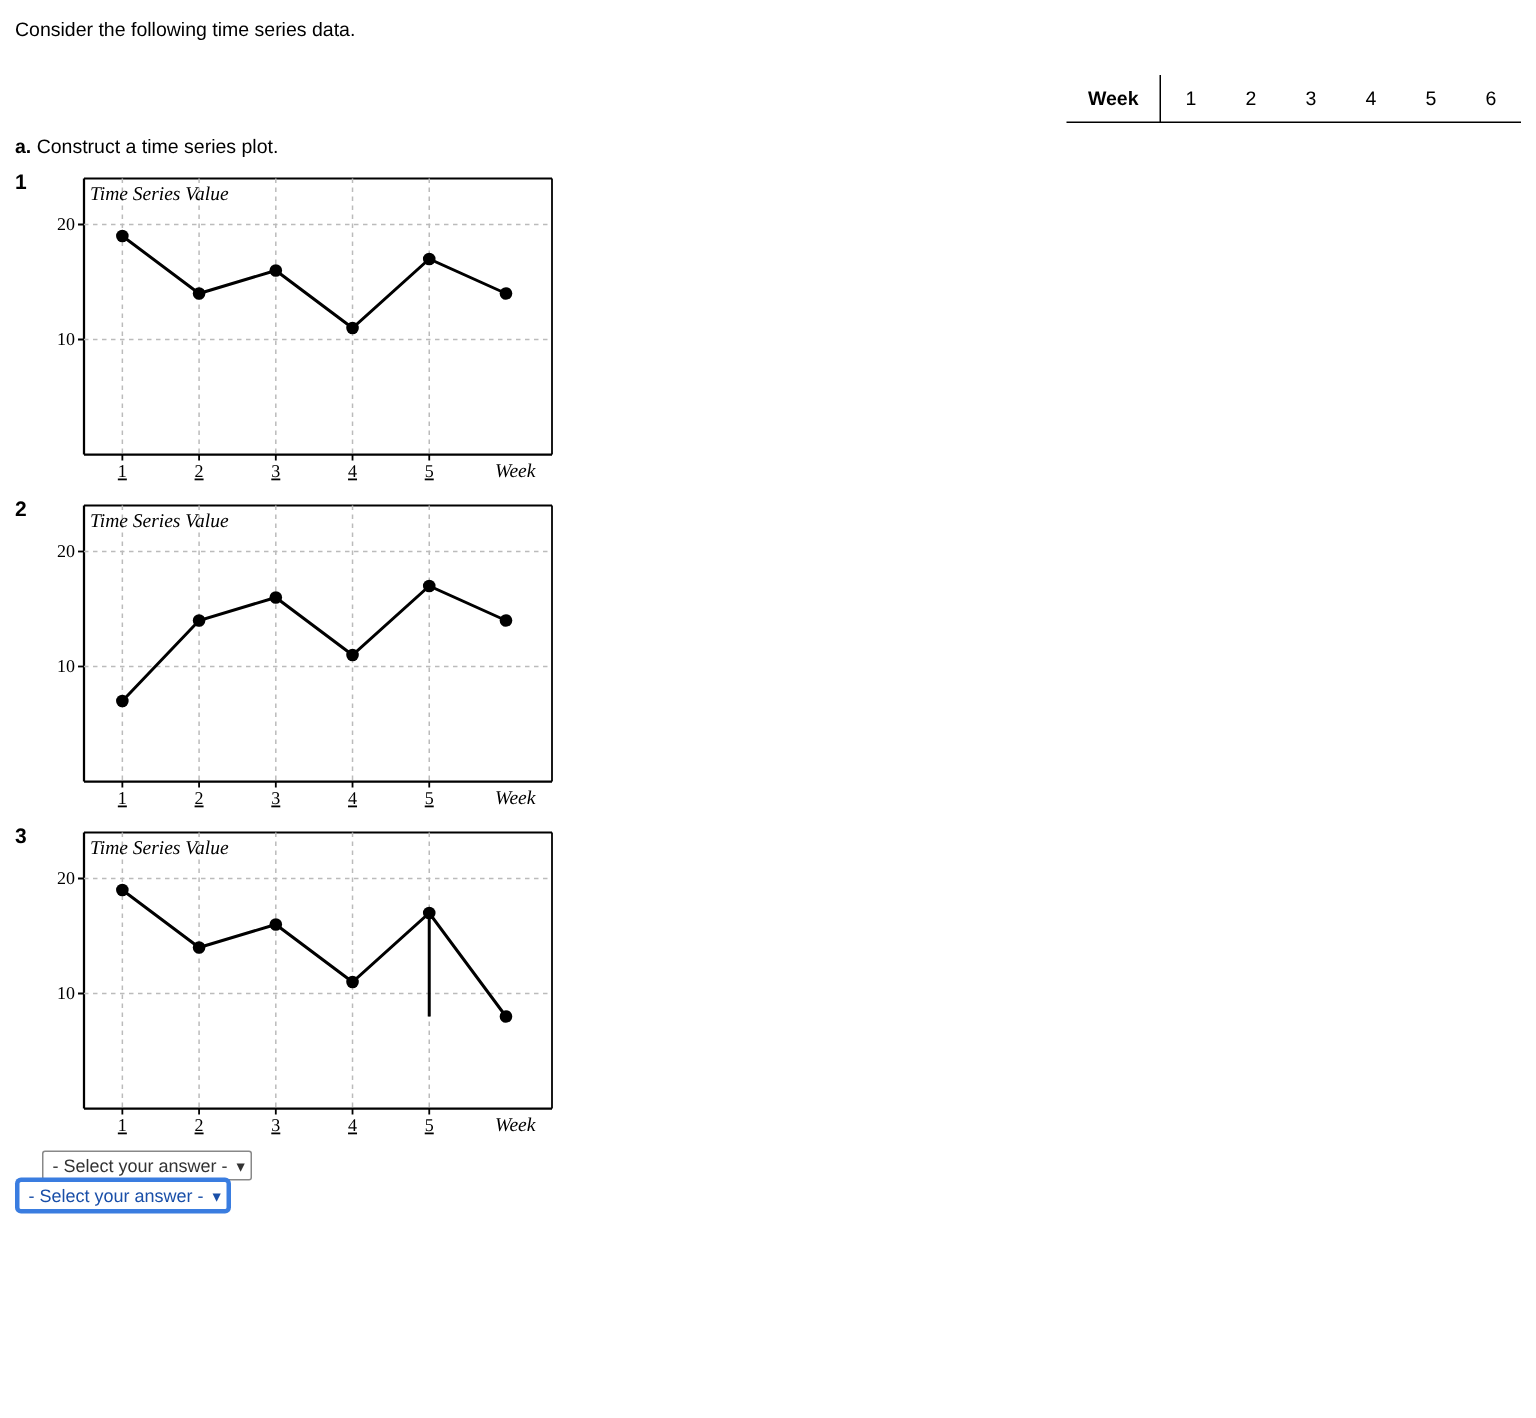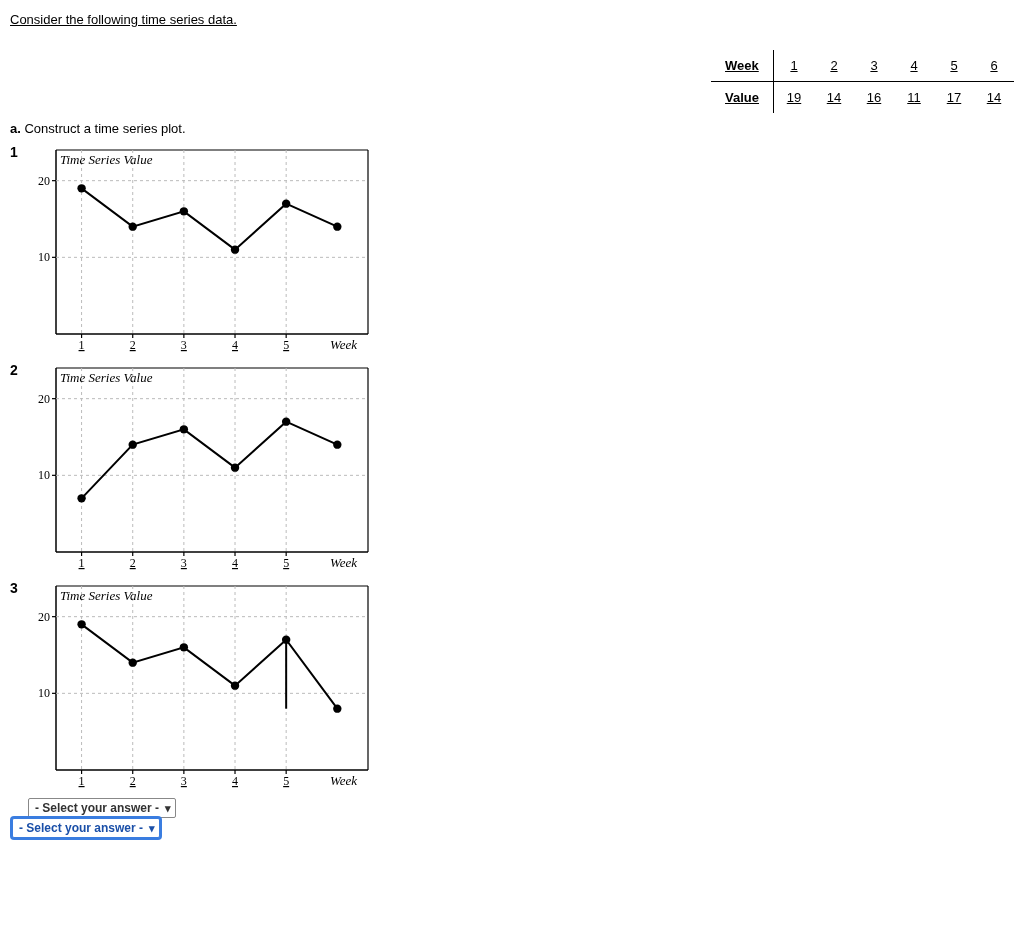--- a/index.html
+++ b/index.html
@@ -12,21 +12,20 @@
     color: #000;
   }
   .page {
     padding: 10px 10px 20px 10px;
     width: 1004px;
   }
   .top-row {
     display: flex;
     align-items: flex-start;
     justify-content: space-between;
-    text-decoration: underline;
   }
   .prompt {
     padding-top: 2px;
   }
   .data-table {
     border-collapse: collapse;
     margin-right: 0;
     margin-top: 40px;
   }
   .data-table td {
@@ -73,21 +72,21 @@
     margin-top: 6px;
     margin-left: 18px;
   }
   .sel {
     display: inline-flex;
     align-items: center;
     border: 1px solid #888;
     border-radius: 2px;
     padding: 2px 4px 2px 6px;
     font-size: 12px;
-    font-weight: bold;
+    font-weight: normal;
     color: #333;
     background: #fff;
     cursor: pointer;
   }
   .sel.focused {
     box-shadow: 0 0 0 2px #3a7de0;
     border-color: #3a7de0;
     color: #1a4fa8;
   }
   .sel .chev {
@@ -111,29 +110,20 @@
     <table class="data-table">
       <tbody>
           <tr class="week-row">
         <td class="lbl">Week</td>
         <td>1</td>
         <td>2</td>
         <td>3</td>
         <td>4</td>
         <td>5</td>
         <td>6</td>
-      </tr>
-      <tr>
-        <td class="lbl">Value</td>
-        <td>19</td>
-        <td>14</td>
-        <td>16</td>
-        <td>11</td>
-        <td>17</td>
-        <td>14</td>
       </tr>
     </tbody>
       </table>
   </div>
 
   <div class="qa">
     <b>a.</b><span> Construct a time series plot.</span>
   </div>
 
   <div class="charts">

